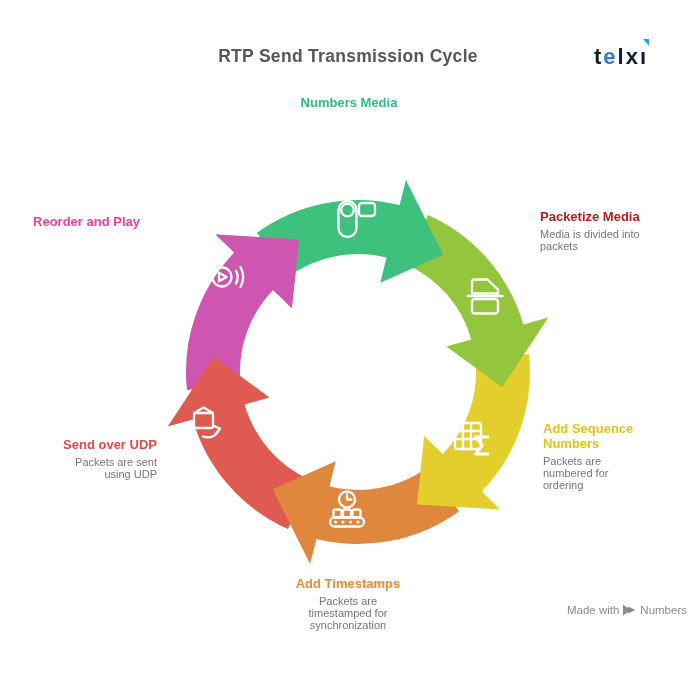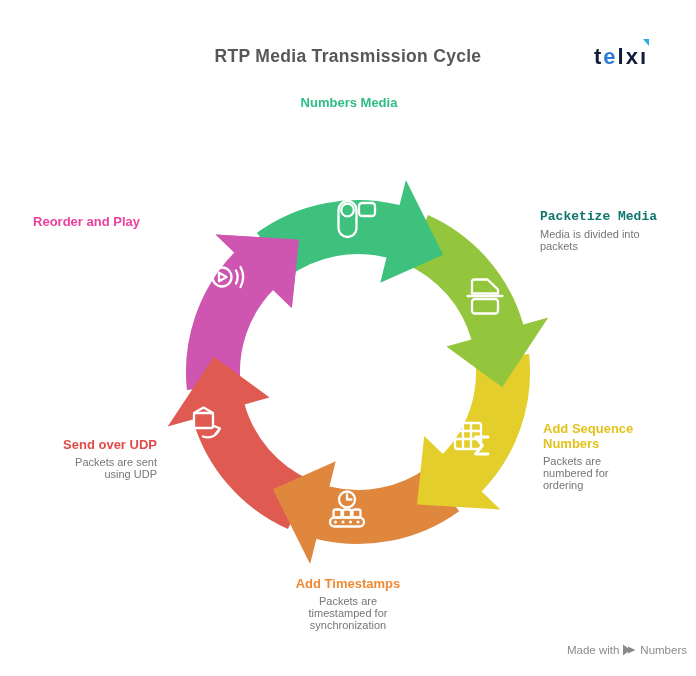--- a/index.html
+++ b/index.html
@@ -24,30 +24,30 @@
   .step{position:absolute;}
   .step-heading{font-size:13px;font-weight:700;line-height:15px;margin-bottom:4px;white-space:pre-line;}
   .step-desc{font-size:11px;line-height:12px;color:#75767a;white-space:pre-line;font-weight:400;}
   .pos-0{left:259px;top:95px;width:180px;text-align:center;}
   .pos-1{left:540px;top:209px;width:145px;text-align:left;}
   .pos-2{left:543px;top:421px;width:135px;text-align:left;}
   .pos-3{left:258px;top:576px;width:180px;text-align:center;}
   .pos-4{left:16px;top:437px;width:141px;text-align:right;}
   .pos-5{left:16px;top:214px;width:141px;text-align:center;}
   
-  .credit{position:absolute;top:644px;right:9px;display:flex;align-items:center;gap:4px;
+  .credit{position:absolute;top:604px;right:9px;display:flex;align-items:center;gap:4px;
     font-size:11.5px;color:#8b8b8b;}
   .credit svg{display:block;}
 </style>
 </head>
 <body>
 
 <div class="stage">
 
-  <div class="page-title">RTP Media Transmission Cycle</div>
+  <div class="page-title">RTP Send Transmission Cycle</div>
 
   <div class="brand"><span>t</span><span class="e">e</span><span>lx</span><span class="i-wrap"><span>ı</span><span class="brand-tri"></span></span></div>
 
   <svg id="cycle-svg" width="696" height="676" viewBox="0 0 696 676">
       <path d="M 186.9 390.0 A 172 172 0 0 1 234.3 252.5 L 215.6 234.5 L 299.0 239.5 L 291.8 308.1 L 273.1 290.0 A 118 118 0 0 0 240.6 384.3 Z" fill="#ce56b0"></path>
       <path d="M 288.0 529.1 A 172 172 0 0 1 192.7 419.4 L 167.7 426.6 L 213.8 356.8 L 269.6 397.4 L 244.6 404.5 A 118 118 0 0 0 310.0 479.8 Z" fill="#df5b52"></path>
       <path d="M 459.1 511.2 A 172 172 0 0 1 316.4 538.9 L 310.1 564.1 L 272.8 489.3 L 335.7 461.3 L 329.5 486.5 A 118 118 0 0 0 427.4 467.5 Z" fill="#de873d"></path>
       <path d="M 529.1 354.0 A 172 172 0 0 1 481.7 491.5 L 500.4 509.5 L 417.0 504.5 L 424.2 435.9 L 442.9 454.0 A 118 118 0 0 0 475.4 359.7 Z" fill="#e3ce2b"></path>
       <path d="M 428.0 214.9 A 172 172 0 0 1 523.3 324.6 L 548.3 317.4 L 502.2 387.2 L 446.4 346.6 L 471.4 339.5 A 118 118 0 0 0 406.0 264.2 Z" fill="#94c63d"></path>
       <path d="M 256.9 232.8 A 172 172 0 0 1 399.6 205.1 L 405.9 179.9 L 443.2 254.7 L 380.3 282.7 L 386.5 257.5 A 118 118 0 0 0 288.6 276.5 Z" fill="#3dc17c"></path>
@@ -95,21 +95,21 @@
         <path d="M -18.5,-10 A 21 21 0 0 0 -18.5,10" fill="none" stroke="#ffffff" stroke-width="2.3" stroke-linecap="round" stroke-linejoin="round"></path>
         <path d="M 14,-6.5 A 14.5 14.5 0 0 1 14,6.5" fill="none" stroke="#ffffff" stroke-width="2.3" stroke-linecap="round" stroke-linejoin="round"></path>
         <path d="M 18.5,-10 A 21 21 0 0 1 18.5,10" fill="none" stroke="#ffffff" stroke-width="2.3" stroke-linecap="round" stroke-linejoin="round"></path>
       </g>
     </svg>
 
   <div class="step pos-0">
     <div class="step-heading" style="color: rgb(46, 189, 133);">Numbers Media</div>
   </div>
   <div class="step pos-1">
-    <div class="step-heading" style="color: #0f766e; font-family: Liberation Mono, monospace;">Packetize Media</div>
+    <div class="step-heading" style="color: #b91c1c;">Packetize Media</div>
     <div class="step-desc">Media is divided into
 packets</div>
   </div>
   <div class="step pos-2">
     <div class="step-heading" style="color: rgb(226, 195, 29);">Add Sequence
 Numbers</div>
     <div class="step-desc">Packets are
 numbered for
 ordering</div>
   </div>

